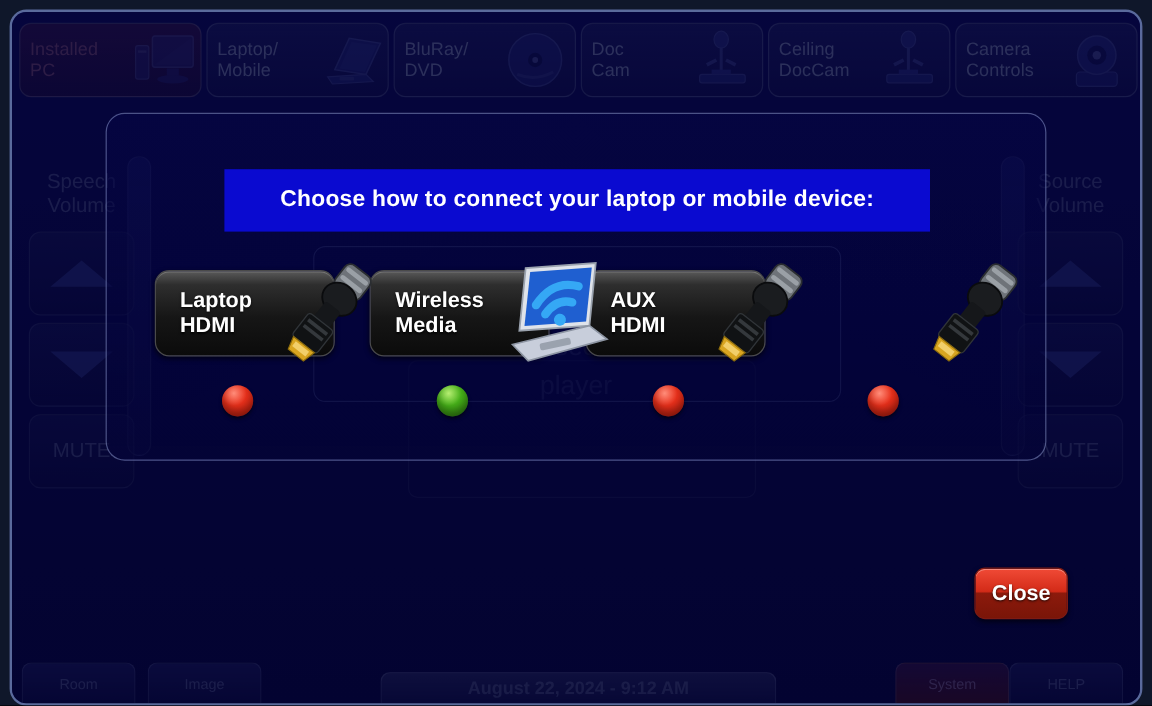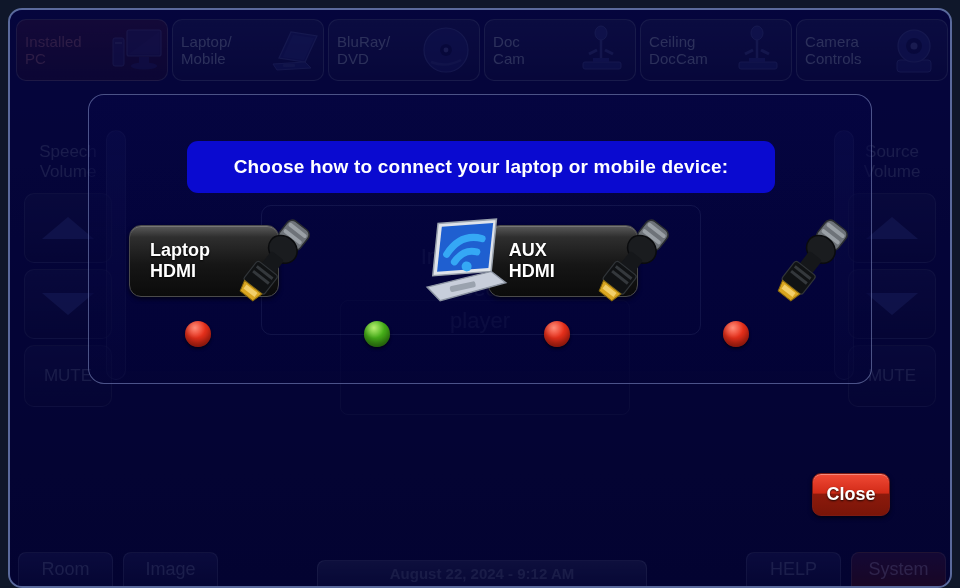--- a/index.html
+++ b/index.html
@@ -184,21 +184,21 @@
     align-items: flex-end;
     padding: 0 8px 0 8px;
   }
   .bot-btn {
     width: 95px; height: 34px;
     border-radius: 8px 8px 0 0;
     border: 1px solid rgba(150,165,215,0.22);
     border-bottom: none;
     background: linear-gradient(180deg, rgba(40,44,135,0.55), rgba(20,22,95,0.45));
     display: flex; align-items: center; justify-content: center;
-    font-size: 18px;
+    font-size: 12px;
     color: rgba(150,165,225,0.40);
     margin-right: 10px;
   }
   .bot-btn.sys {
     background: linear-gradient(180deg, rgba(80,30,95,0.6), rgba(110,25,25,0.55));
     color: rgba(170,150,215,0.55);
     margin-right: 0;
   }
   #bot-spacer { flex: 1; }
   #datetime-chip {
@@ -238,21 +238,20 @@
   #modal-title {
     position: absolute;
     left: 98px; top: 46px;
     width: 588px; height: 52px;
     background: #0a0ad0;
     display: flex; align-items: center; justify-content: center;
     color: #ffffff;
     font-size: 19px;
     font-weight: bold;
     letter-spacing: 0.2px;
-    border-radius: 11px;
   }
 
   #choice-row {
     position: absolute;
     left: 34px; top: 130px;
     width: 716px;
     height: 140px;
     display: flex;
     justify-content: space-between;
   }
@@ -450,22 +449,22 @@
 
     <div id="bg-center">Installed PC
 see
 player</div>
     <div id="bg-panel-outline"></div>
 
     <div id="bottom-bar">
       <div class="bot-btn">Room</div>
       <div class="bot-btn">Image</div>
       <div id="bot-spacer"></div>
+      <div class="bot-btn sys">System</div>
       <div class="bot-btn">HELP</div>
-      <div class="bot-btn sys">System</div>
       <div id="datetime-chip">August 22, 2024  -  9:12 AM</div>
     </div>
 
     <div id="dim-veil"></div>
 
   </div>
 
   <div id="modal">
 
     <div id="modal-inner-panel"></div>
@@ -490,20 +489,24 @@
             <rect x="43" y="64" width="20" height="3" fill="#34383c"></rect>
             <rect x="43" y="70" width="20" height="3" fill="#34383c"></rect>
             <path d="M42 84 L64 84 L61 95 L45 95 Z" fill="#d9a520" stroke="#8a6a0c" stroke-width="1"></path>
             <rect x="46" y="86" width="14" height="5" fill="#f2cf6a"></rect>
           </g>
         </svg>
         <div class="status-dot red"></div>
       </div>
 
       <div class="choice">
+        <div class="choice-btn">
+          <span class="lbl">Wireless
+Media</span>
+        </div>
         <svg class="wifi-art" viewBox="0 0 118 104">
           <g transform="rotate(-12 59 52)">
             <path d="M26 62 L42 12 L100 20 L84 70 Z" fill="#dfe3ea" stroke="#9aa2ae" stroke-width="1.5"></path>
             <path d="M31 59 L45 16 L96 23 L82 66 Z" fill="#1f5fd0"></path>
             <g fill="none" stroke="#35a8f5" stroke-width="7" stroke-linecap="round">
               <path d="M44 44 Q62 26 82 36"></path>
               <path d="M50 53 Q62 42 74 48"></path>
             </g>
             <circle cx="61" cy="60" r="5" fill="#35a8f5"></circle>
             <path d="M18 72 L84 70 L96 84 L28 88 Z" fill="#c8cedb" stroke="#8d95a3" stroke-width="1.4"></path>

